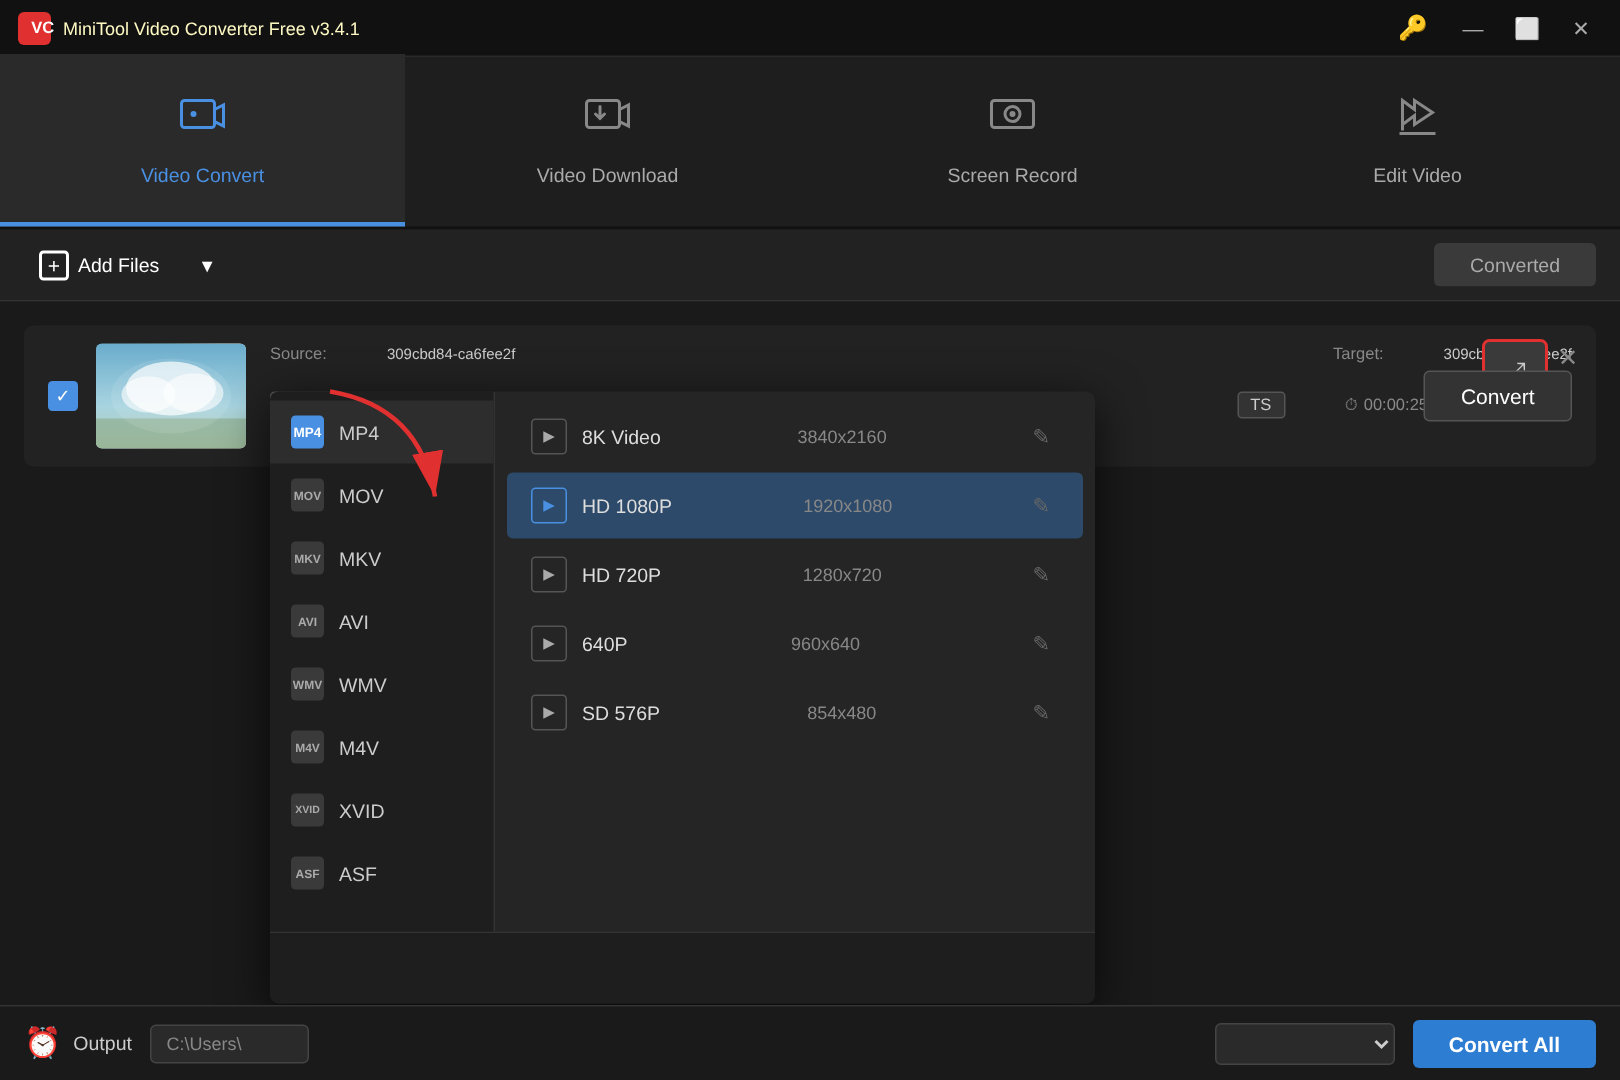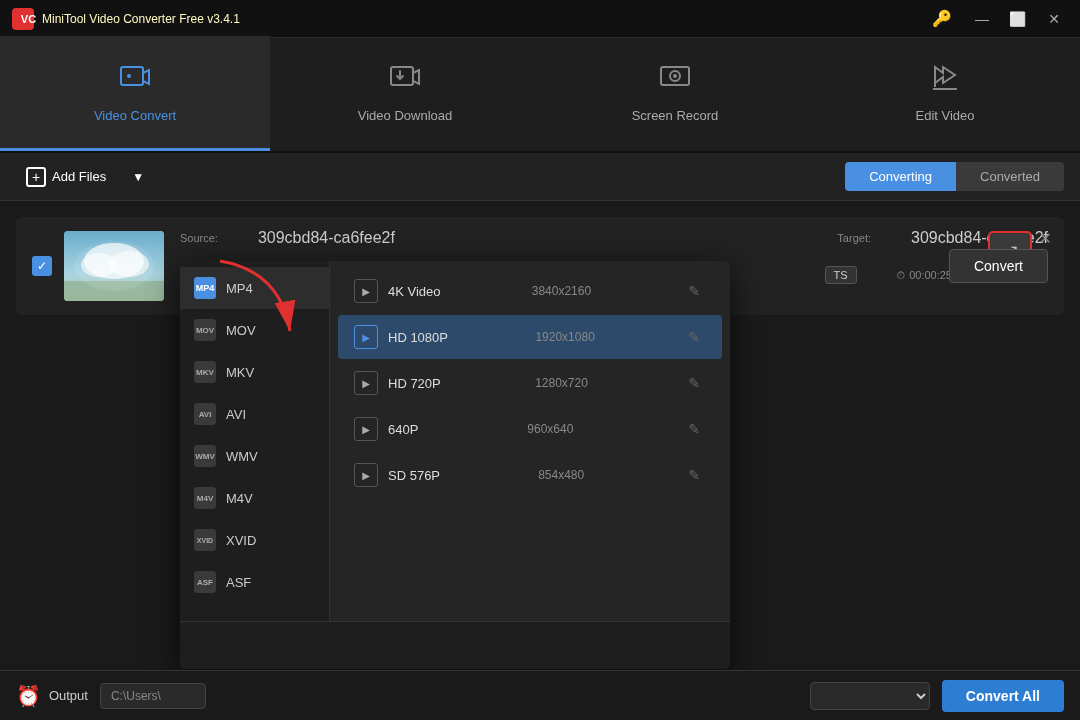--- a/index.html
+++ b/index.html
@@ -39,21 +39,21 @@
     #main { width: 100%; height: calc(720px - 38px - 115px - 48px - 50px); background: #1a1a1a; position: relative; overflow: hidden; }
 
     
     #file-item { display: flex; align-items: center; padding: 12px 16px; background: #222; margin: 16px; border-radius: 6px; position: relative; }
     #file-item .checkbox { width: 20px; height: 20px; background: #4a90e2; border-radius: 3px; display: flex; align-items: center; justify-content: center; color: #fff; font-size: 12px; margin-right: 12px; flex-shrink: 0; }
     #file-item .thumbnail { width: 100px; height: 70px; background: linear-gradient(135deg, #5a8a9a 0%, #7ababa 30%, #d4e8e8 50%, #c8d4c0 70%, #b8c8b0 100%); border-radius: 4px; margin-right: 16px; flex-shrink: 0; position: relative; overflow: hidden; }
     #file-item .thumbnail::before { content: ''; position: absolute; top: 10px; left: 10px; right: 10px; bottom: 10px; background: rgba(255,255,255,0.1); border-radius: 50%; }
     .file-info { flex: 1; }
     .file-row { display: flex; gap: 40px; align-items: center; margin-bottom: 6px; }
     .file-label { font-size: 11px; color: #888; }
-    .file-value { font-size: 16px; color: #ccc; }
+    .file-value { font-size: 10px; color: #ccc; }
     .format-badge { background: #333; border: 1px solid #555; padding: 2px 8px; border-radius: 3px; font-size: 11px; color: #ccc; }
     .time-badge { display: flex; align-items: center; gap: 4px; font-size: 11px; color: #888; }
     .file-close-btn { background: transparent; border: none; color: #888; cursor: pointer; font-size: 16px; padding: 4px; position: absolute; top: 8px; right: 8px; }
     #convert-btn { background: #333; border: 1px solid #555; color: #fff; padding: 8px 24px; border-radius: 4px; cursor: pointer; font-size: 14px; font-weight: 500; position: absolute; right: 16px; top: 50%; transform: translateY(-50%); }
 
     
     #format-panel { position: absolute; left: 180px; top: 60px; width: 550px; background: #252525; border-radius: 6px; box-shadow: 0 8px 32px rgba(0,0,0,0.7); z-index: 200; overflow: hidden; }
     
     
     #target-highlight { position: absolute; right: 16px; top: 50%; transform: translateY(-50%); width: 52px; height: 52px; border: 2px solid #e03030; border-radius: 6px; background: rgba(80,80,80,0.3); display: flex; align-items: center; justify-content: center; }
@@ -157,21 +157,20 @@
   </div>
 </div>
 
 <div id="toolbar">
   <button id="add-files-btn">
     <span class="plus">+</span>
     <span>Add Files</span>
   </button>
   <button id="dropdown-arrow">▼</button>
   <div class="tab-switcher">
-    <button class="tab-btn active">Converting</button>
     <button class="tab-btn inactive">Converted</button>
   </div>
 </div>
 
 <div id="main">
 
   <div id="file-item">
     <div class="checkbox">✓</div>
     <div class="thumbnail">
       
@@ -266,21 +265,21 @@
         <div class="format-item">
           <div class="format-icon" style="font-size:8px;">ASF</div>
           <span>ASF</span>
         </div>
       </div>
 
       <div id="format-presets">
         <div class="preset-item">
           <div class="preset-left">
             <div class="preset-icon">▶</div>
-            <span class="preset-name">4K Video</span>
+            <span class="preset-name">8K Video</span>
           </div>
           <span class="preset-res">3840x2160</span>
           <button class="preset-edit">✎</button>
         </div>
         <div class="preset-item selected">
           <div class="preset-left">
             <div class="preset-icon" style="border-color:#4a90e2; color:#4a90e2;">▶</div>
             <span class="preset-name">HD 1080P</span>
           </div>
           <span class="preset-res">1920x1080</span>

